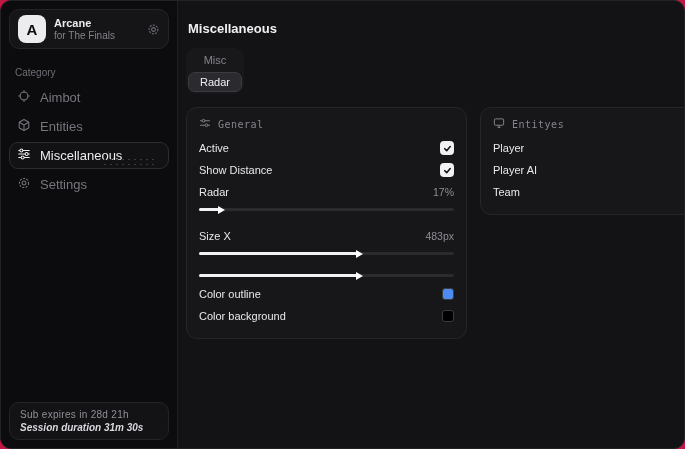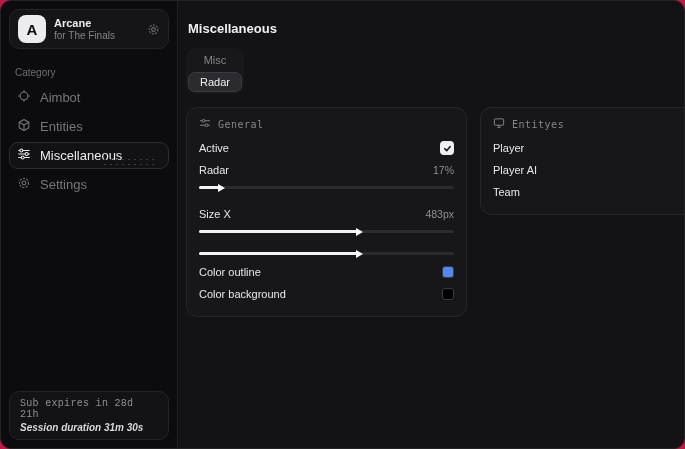--- a/index.html
+++ b/index.html
@@ -45,21 +45,21 @@
     position:absolute; right:10px; bottom:3px; width:56px; height:8px;
     background-image: radial-gradient(#3a3a40 1px, transparent 1.1px);
     background-size:6px 5px;
   }
 
   .sidebar-spacer { flex:1; }
   .footer-card {
     margin:8px; padding:6px 10px; border:1px solid #242428; background:#131316;
     border-radius:10px;
   }
-  .footer-line1 { font-family:Liberation Mono, monospace; font-size:10px; color:#8f8f97; letter-spacing:0.3px; }
+  .footer-line1 { font-family:Liberation Sans, sans-serif; font-size:10px; color:#8f8f97; letter-spacing:0.3px; }
   .footer-line2 { font-size:10px; color:#d9d9de; font-weight:bold; margin-top:2px;font-style:italic; }
 
   
   .main { flex:1; padding:20px 12px 0 8px; }
   .page-title { color:#f0f0f2; font-size:13px; font-weight:bold; margin-left:2px; }
 
   .tabs {
     display:inline-flex; margin-top:12px; background:#18181b; border-radius:9px;
     padding:2px; gap:2px;flex-direction:column;
   }
@@ -215,20 +215,28 @@
 
         <div class="row">
           <span>Active</span>
           <span class="checkbox">
             <svg width="9" height="9" viewBox="0 0 10 10">
                 <path d="M2 5.2l2.1 2.3L8 2.8" stroke="#111" stroke-width="1.7" fill="none" stroke-linecap="round" stroke-linejoin="round"></path>
               </svg>
           </span>
         </div>
 
+        <div class="row">
+          <span>Show Distance</span>
+          <span class="checkbox">
+            <svg width="9" height="9" viewBox="0 0 10 10">
+                <path d="M2 5.2l2.1 2.3L8 2.8" stroke="#111" stroke-width="1.7" fill="none" stroke-linecap="round" stroke-linejoin="round"></path>
+              </svg>
+          </span>
+        </div>
 
         <div class="row">
           <span>Radar</span>
           <span class="val">17%</span>
         </div>
         <div class="slider">
           <div class="slider-track"></div>
           <div class="slider-fill" style="width: 8%;">
               <span class="slider-thumb"></span>
             </div>

